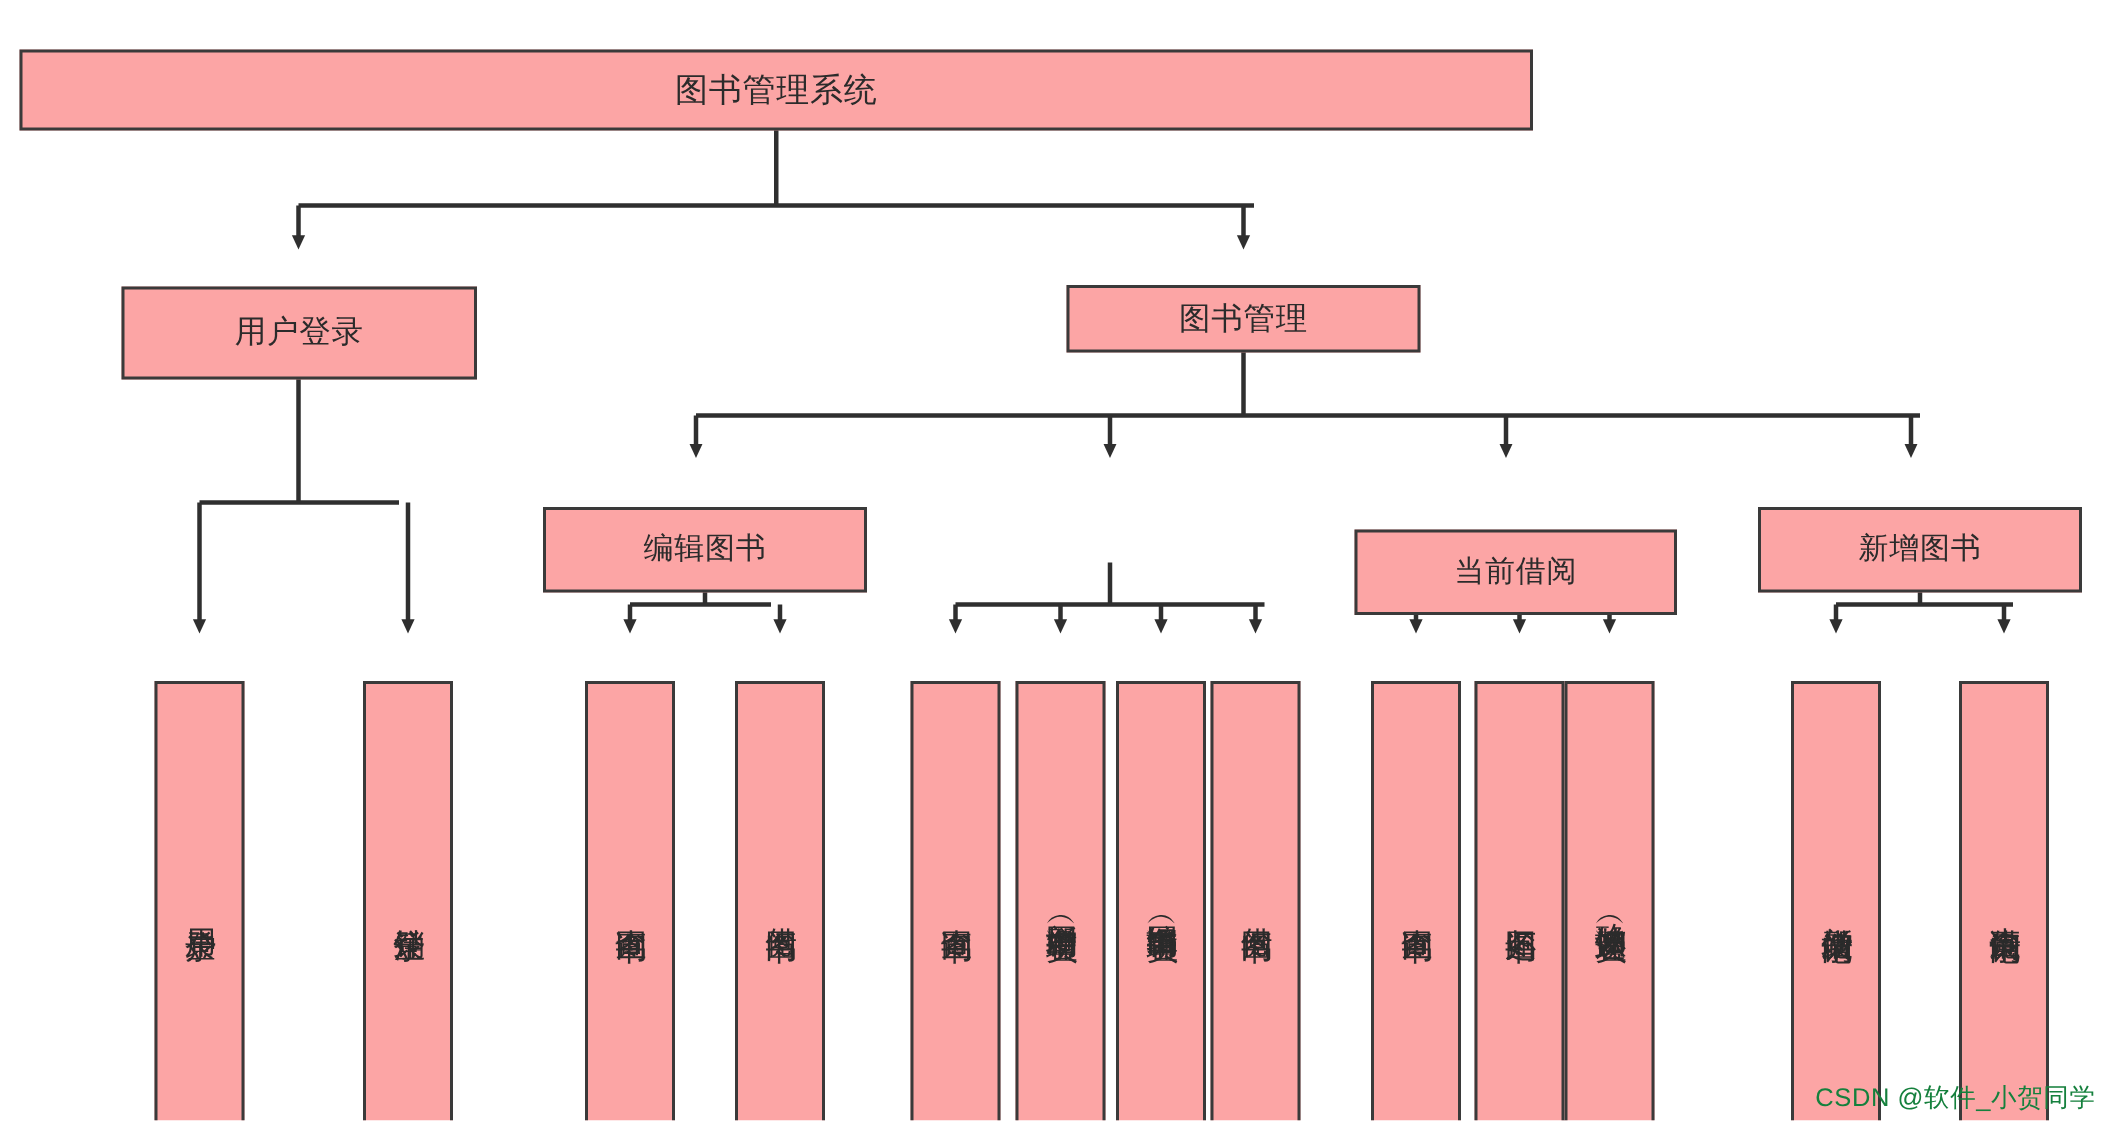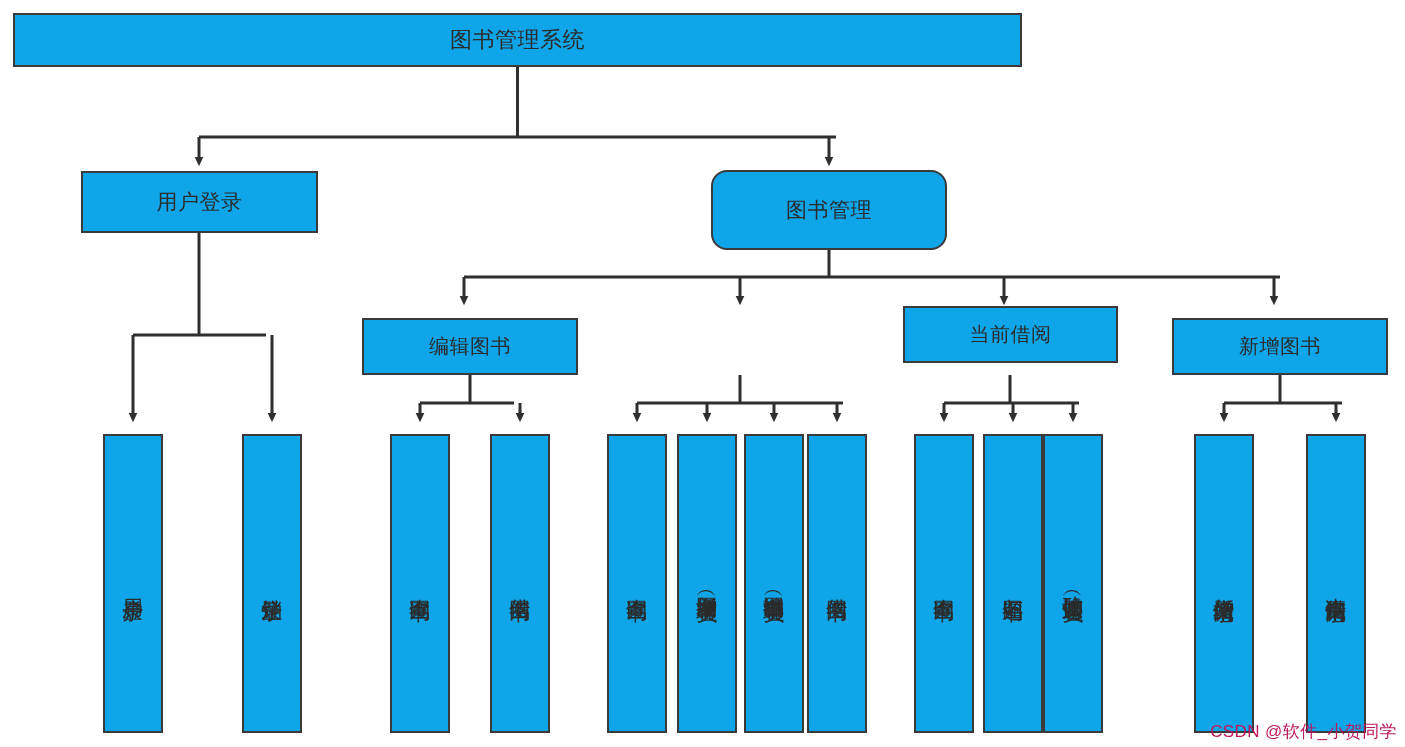--- a/index.html
+++ b/index.html
@@ -19,27 +19,28 @@
     position: absolute;
     left: 0;
     top: 0;
     width: 1405px;
     height: 747px;
     pointer-events: none;
   }
   .node {
     position: absolute;
     box-sizing: border-box;
-    background: #0ea5e9;
+    background: #fca5a5;
     border: 2px solid #3a3a3a;
     display: flex;
     align-items: center;
     justify-content: center;
     color: #2b2b2b;
     z-index: 2;
+    margin-top: 20px;
   }
   .node .lbl {
     display: block;
     text-align: center;
     line-height: 1.12;
     letter-spacing: 0.5px;
     white-space: nowrap;
   }
   .node.root .lbl { font-size: 22px; }
   .node.lvl1 .lbl { font-size: 21px; }
@@ -55,21 +56,21 @@
     line-height: 1.22;
     letter-spacing: 1px;
     white-space: nowrap;
     max-height: 272px;
   }
   #watermark {
     position: absolute;
     right: 8px;
     bottom: 4px;
     font-size: 17px;
-    color: #be185d;
+    color: #15803d;
     white-space: nowrap;
     z-index: 3;
     letter-spacing: 0.4px;
   }
 </style>
 </head>
 <body>
 
 <div id="canvas">
 
@@ -123,28 +124,28 @@
     </g>
   </svg>
 
   <div class="node root" style="left:13px; top:13px; width:1009px; height:54px;">
     <span class="lbl">图书管理系统</span>
   </div>
 
   <div class="node lvl1" style="left:81px; top:171px; width:237px; height:62px;">
     <span class="lbl">用户登录</span>
   </div>
-  <div class="node lvl1" style="left:711px; top:170px; width:236px; height:80px;border-radius:16px;">
+  <div class="node lvl1" style="left:711px; top:170px; width:236px; height:45px;">
     <span class="lbl">图书管理</span>
   </div>
 
   <div class="node lvl2" style="left:362px; top:318px; width:216px; height:57px;">
     <span class="lbl">编辑图书</span>
   </div>
-  <div class="node lvl2" style="left:903px; top:306px; width:215px; height:57px;">
+  <div class="node lvl2" style="left:903px; top:333px; width:215px; height:57px;">
     <span class="lbl">当前借阅</span>
   </div>
   <div class="node lvl2" style="left:1172px; top:318px; width:216px; height:57px;">
     <span class="lbl">新增图书</span>
   </div>
 
   <div class="node leaf" style="left:103px; top:434px; width:60px; height:299px;">
     <span class="lbl">用户登录</span>
   </div>
   <div class="node leaf" style="left:242px; top:434px; width:60px; height:299px;">

